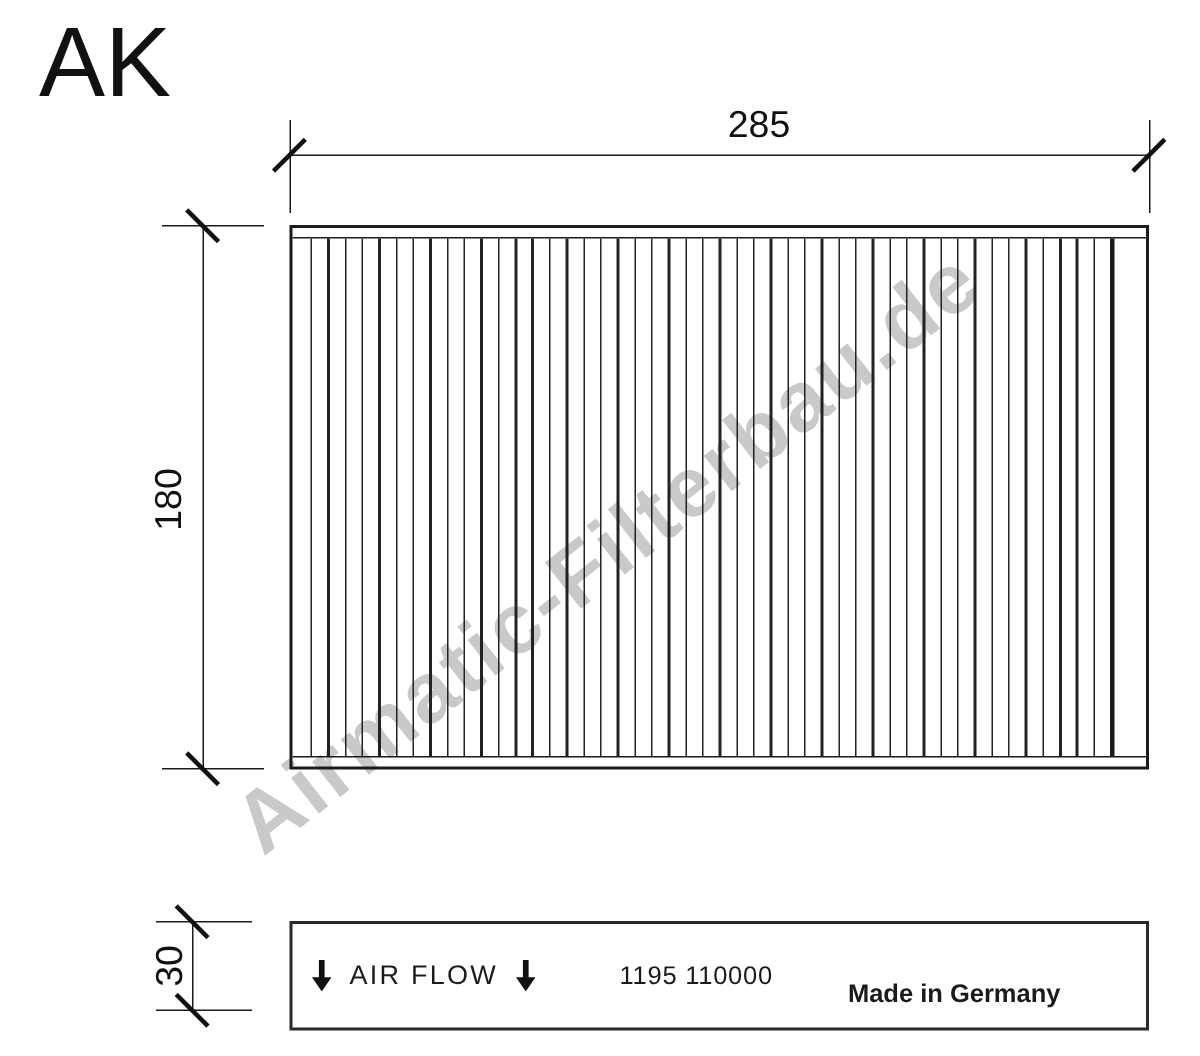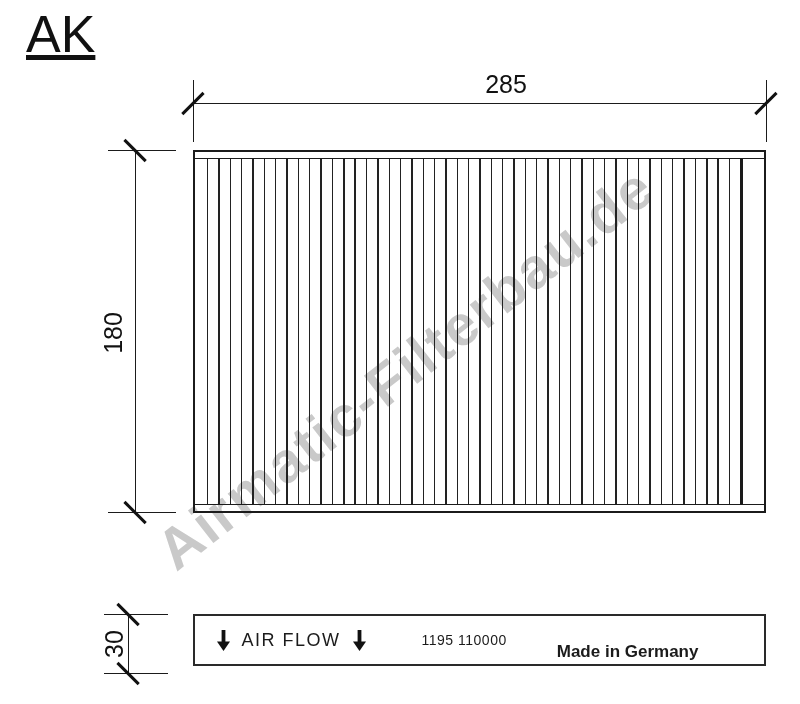--- a/index.html
+++ b/index.html
@@ -21,45 +21,45 @@
   .vline{position:absolute;width:0;border-left:1.5px solid #1b1b1b;z-index:1;}
   .tick{position:absolute;width:30px;height:3.2px;background:#111;z-index:2;}
   .tick.fw{transform:rotate(-45deg);} 
   .tick.bw{transform:rotate(45deg);}  
 
   .dim-label{position:absolute;font-size:25px;color:#111;z-index:2;white-space:nowrap;}
   .dim-label.vert{transform:translate(-50%,-50%) rotate(-90deg);}
   .dim-label.horz{transform:translate(-50%,-50%);}
 
   
-  .type-code{position:absolute;left:26px;top:8px;font-size:52px;line-height:1;color:#111;z-index:2;text-decoration:underline;}
+  .type-code{position:absolute;left:26px;top:8px;font-size:66px;line-height:1;color:#111;z-index:2;}
 
   
   .filter-body{
     position:absolute;left:193px;top:150px;width:573px;height:363px;
     border:2px solid #1b1b1b;box-sizing:border-box;background:transparent;z-index:1;
   }
   .filter-inner-top{position:absolute;left:0;right:0;top:6px;border-top:1.3px solid #1b1b1b;}
   .filter-inner-bottom{position:absolute;left:0;right:0;bottom:6px;border-top:1.3px solid #1b1b1b;}
   .pleats{
     position:absolute;left:12px;right:21px;top:7px;bottom:7px;
     display:flex;flex-direction:row;justify-content:space-between;align-items:stretch;
   }
   .pleat{width:1.4px;background:#222;}
   .pleat:last-child{width:2.6px;background:#1a1a1a;}
 
   
   .label-bar{
-    position:absolute;left:193px;top:614px;width:573px;height:52px;
+    position:absolute;left:193px;top:614px;width:573px;height:73px;
     border:2px solid #2a2a2a;box-sizing:border-box;background:#ffffff;z-index:1;
     display:flex;flex-direction:row;align-items:center;justify-content:center;
   }
   .label-bar .content{display:flex;align-items:center;transform:translateX(-22px);}
   .airflow-text{font-size:18px;font-weight:400;letter-spacing:1.5px;margin:0 12px;}
-  .part-number{font-size:14px;font-weight:400;letter-spacing:0.5px;margin-left:56px;}
+  .part-number{font-size:17px;font-weight:400;letter-spacing:0.5px;margin-left:56px;}
   .origin-text{font-size:17px;font-weight:700;margin-left:50px;margin-top:24px;}
   .flow-arrow{width:13px;height:21px;display:block;}
 </style>
 </head>
 <body>
 
 <div class="sheet">
 
   <div class="watermark">Airmatic-Filterbau.de</div>
 

